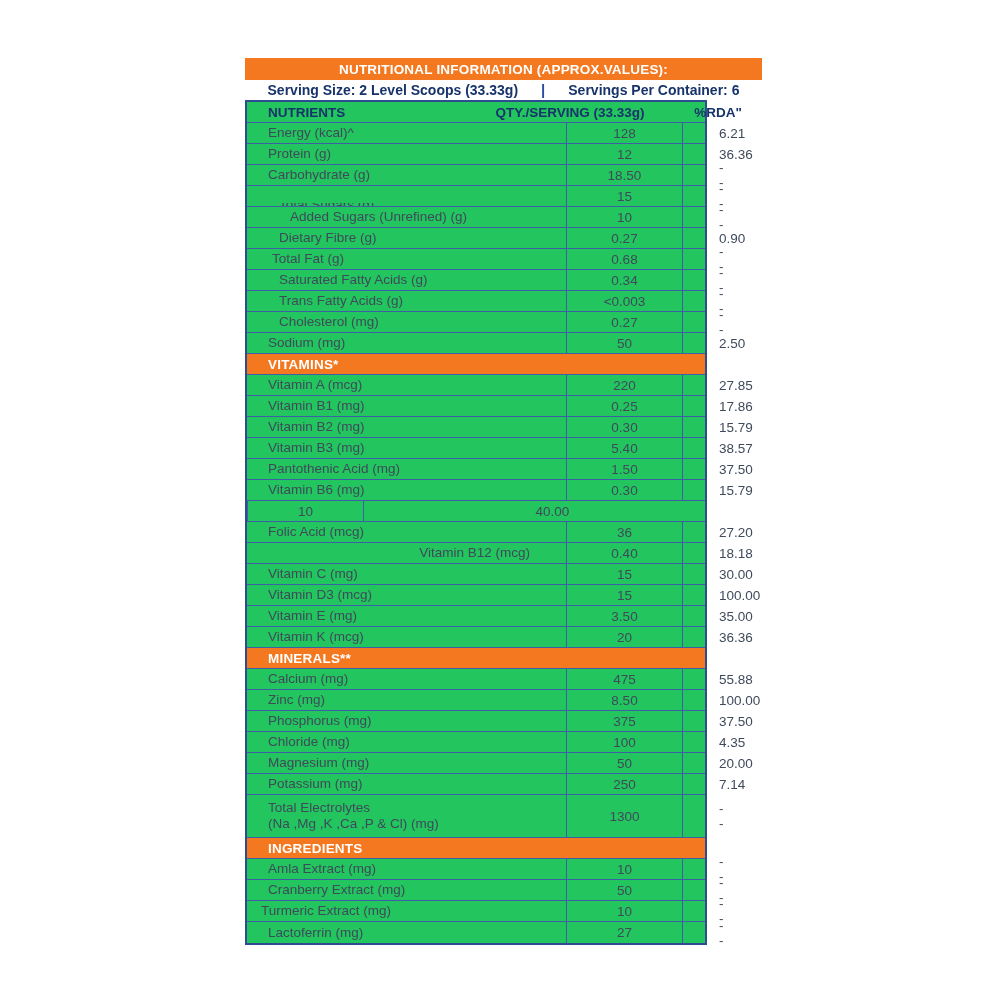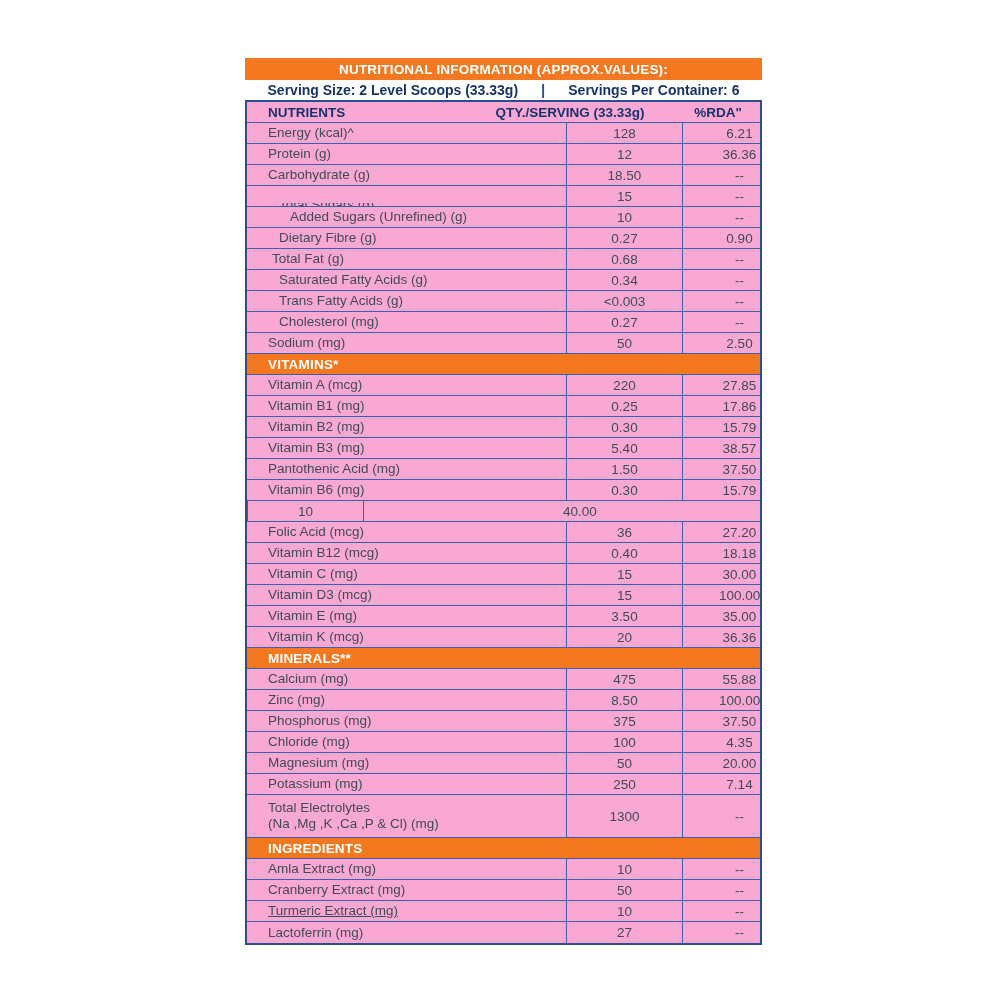--- a/index.html
+++ b/index.html
@@ -21,22 +21,22 @@
     font-weight:bold;font-size:13.5px;letter-spacing:.2px;
   }
   .serving-line{
     height:20px;display:flex;align-items:center;justify-content:center;
     color:var(--navy);font-weight:bold;font-size:14px;gap:16px;
   }
   .serving-line .sep{margin:0 7px;font-size:15px;color:#2B4EA2;font-weight:bold;position:relative;top:-1px;}
 
   .nutri-table{
     border:2px solid var(--outer);
-    background:#f9a8d4;
-    width:517px;
+    background:#22c55e;
+    width:462px;
   }
   .thead{
     position:relative;height:21px;
     border-bottom:1.5px solid var(--line);
     color:var(--navy);font-weight:bold;font-size:13.5px;
   }
   .th-nutrients{position:absolute;left:21px;top:0;line-height:21px;}
   .th-qty{position:absolute;left:323px;top:0;line-height:21px;transform:translateX(-50%);white-space:nowrap;}
   .th-rda{position:absolute;left:471px;top:0;line-height:21px;transform:translateX(-50%);white-space:nowrap;}
 
@@ -206,21 +206,21 @@
             <div class="c3">40.00</div>
           </div>
           <div class="t-row">
             <div class="c1" style="padding-left: 21px;">
               <div class="line">Folic Acid (mcg)</div>
             </div>
             <div class="c2">36</div>
             <div class="c3">27.20</div>
           </div>
           <div class="t-row">
-            <div class="c1" style="padding-left: 21px;">
+            <div class="c1" style="padding-left: 21px; align-items: flex-end;">
               <div class="line">Vitamin B12 (mcg)</div>
             </div>
             <div class="c2">0.40</div>
             <div class="c3">18.18</div>
           </div>
           <div class="t-row">
             <div class="c1" style="padding-left: 21px;">
               <div class="line">Vitamin C (mg)</div>
             </div>
             <div class="c2">15</div>
@@ -307,21 +307,21 @@
             <div class="c3">--</div>
           </div>
           <div class="t-row">
             <div class="c1" style="padding-left: 21px;">
               <div class="line">Cranberry Extract (mg)</div>
             </div>
             <div class="c2">50</div>
             <div class="c3">--</div>
           </div>
           <div class="t-row">
-            <div class="c1" style="padding-left: 21px; text-decoration: underline;">
+            <div class="c1" style="padding-left: 14px;">
               <div class="line">Turmeric Extract (mg)</div>
             </div>
             <div class="c2">10</div>
             <div class="c3">--</div>
           </div>
           <div class="t-row">
             <div class="c1" style="padding-left: 21px;">
               <div class="line">Lactoferrin (mg)</div>
             </div>
             <div class="c2">27</div>

